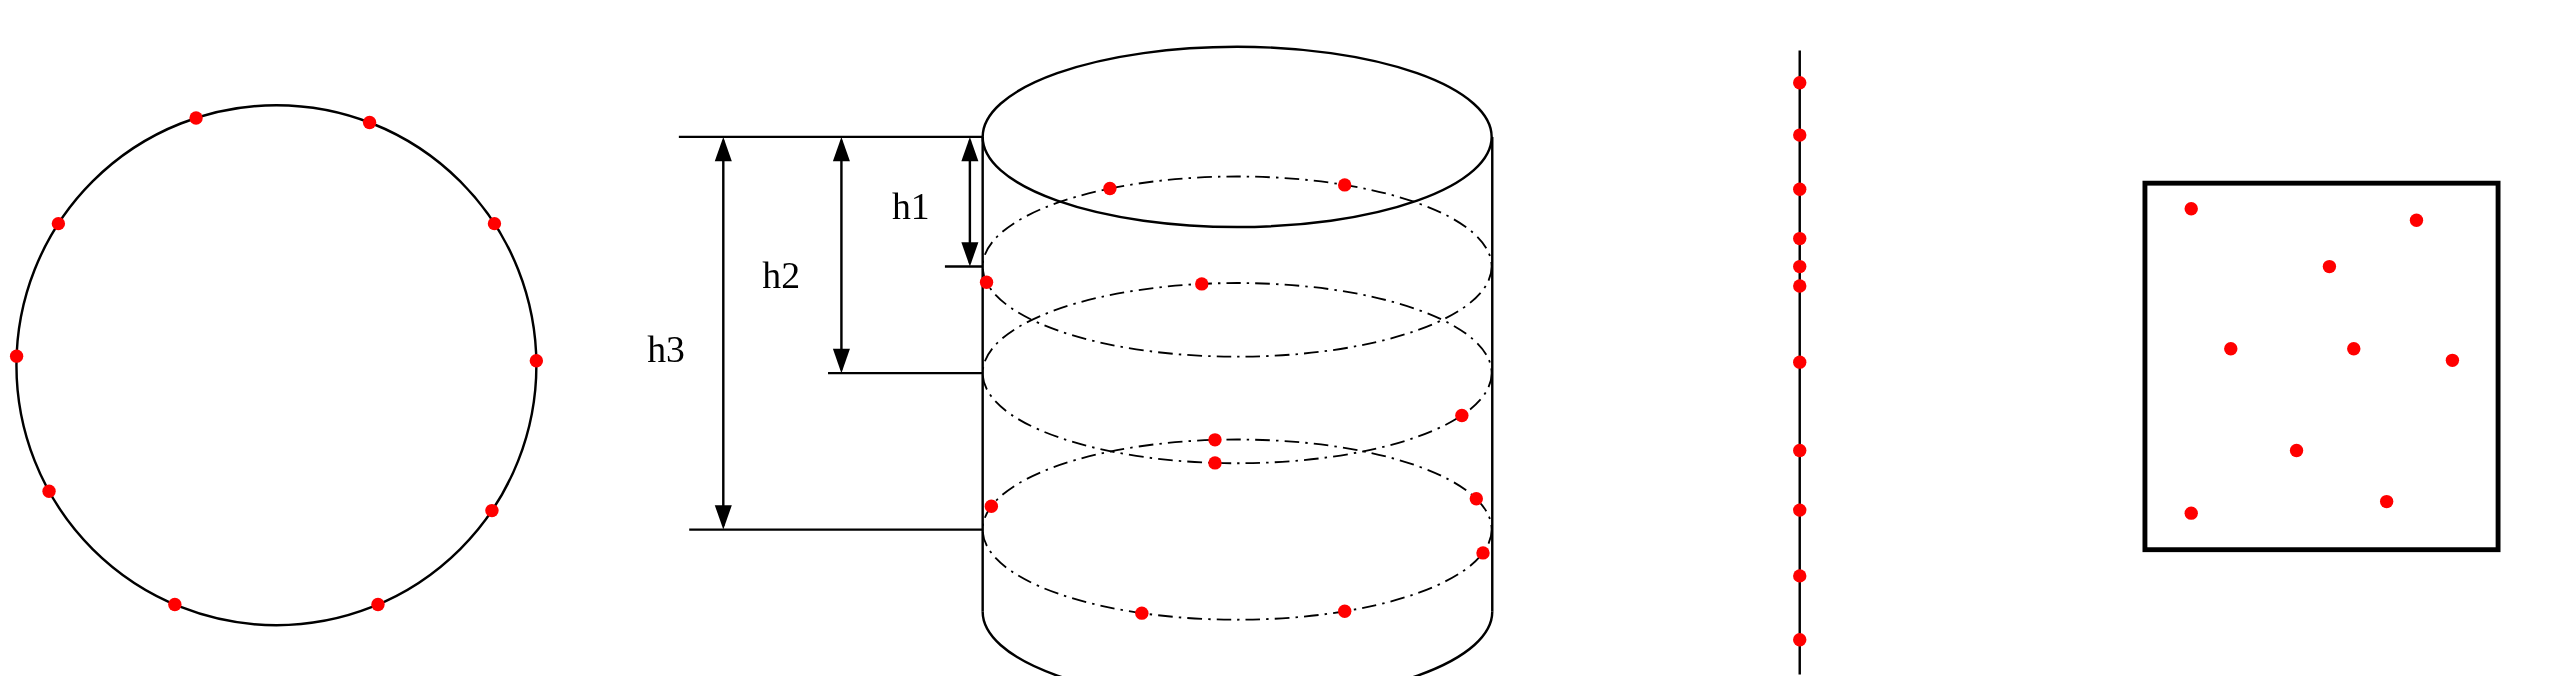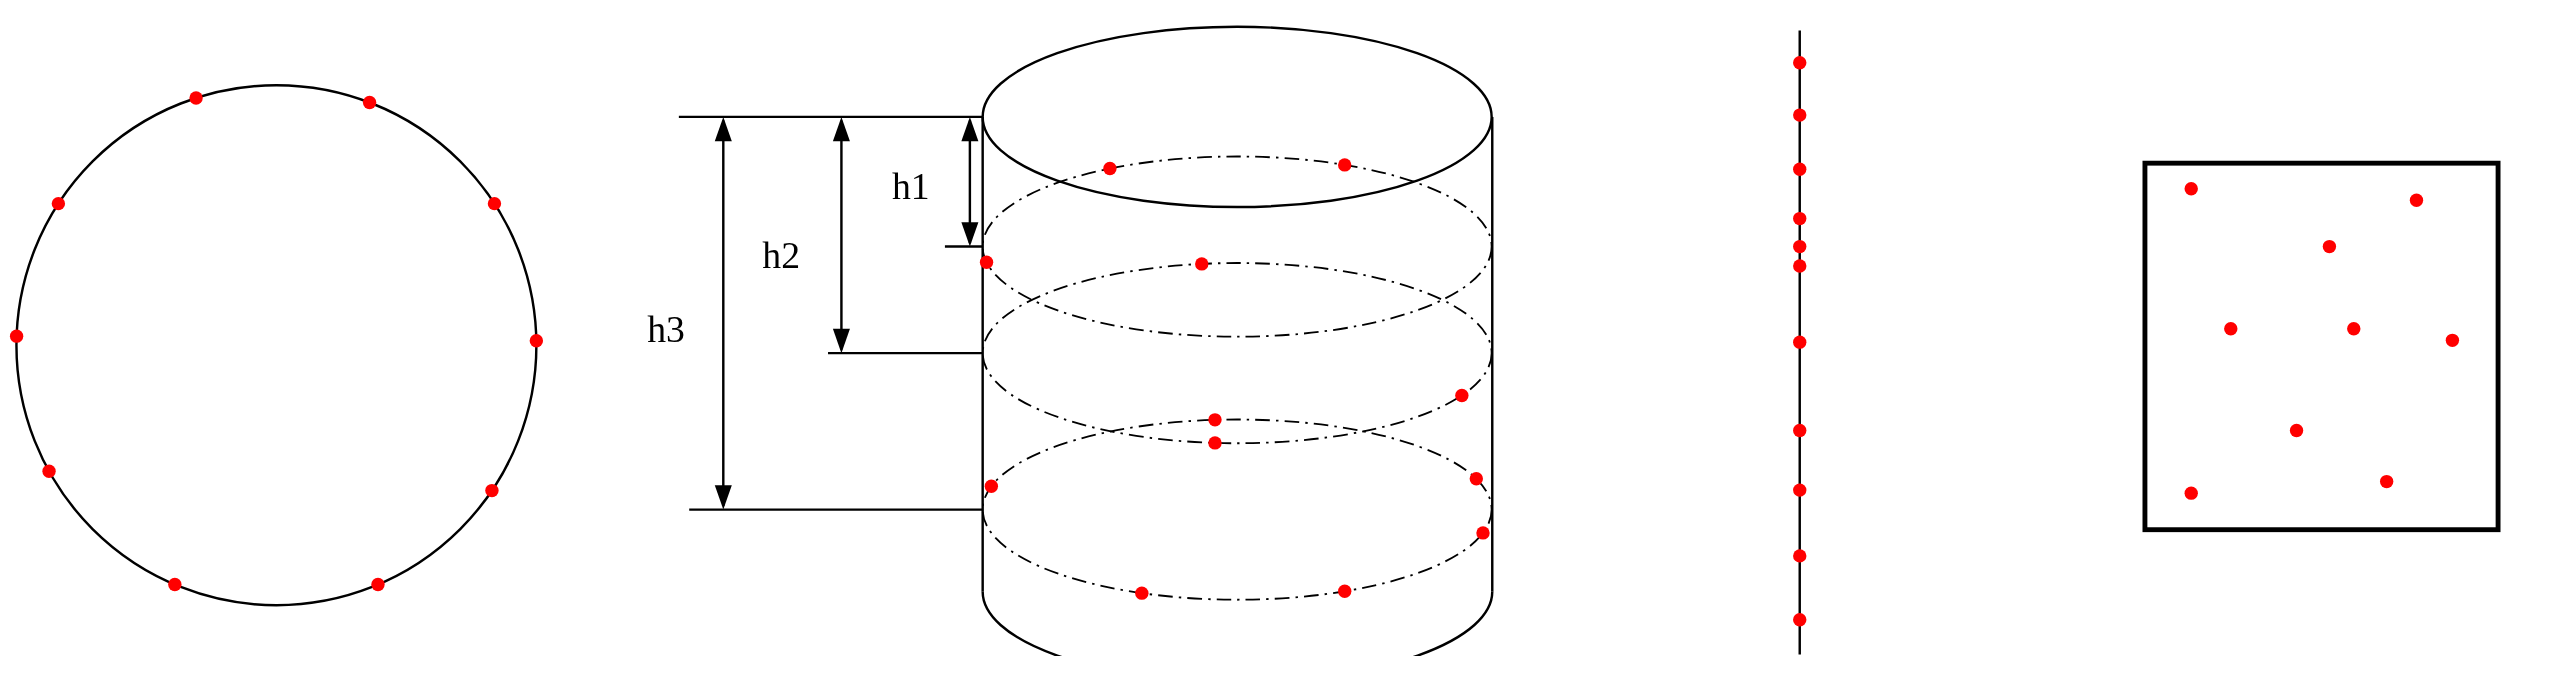--- a/index.html
+++ b/index.html
@@ -6,20 +6,21 @@
     margin: 0;
     padding: 0;
     background: #ffffff;
   }
   .stage {
     position: relative;
     width: 2576px;
     height: 656px;
     background: #ffffff;
     overflow: hidden;
+    margin-top: 20px;
   }
   svg { display: block; }
   text.dim-label {
     font-family: "Liberation Serif", "DejaVu Serif", serif;
     font-size: 62px;
     fill: #000000;
     text-anchor: middle;
   }
 </style>
 </head>

